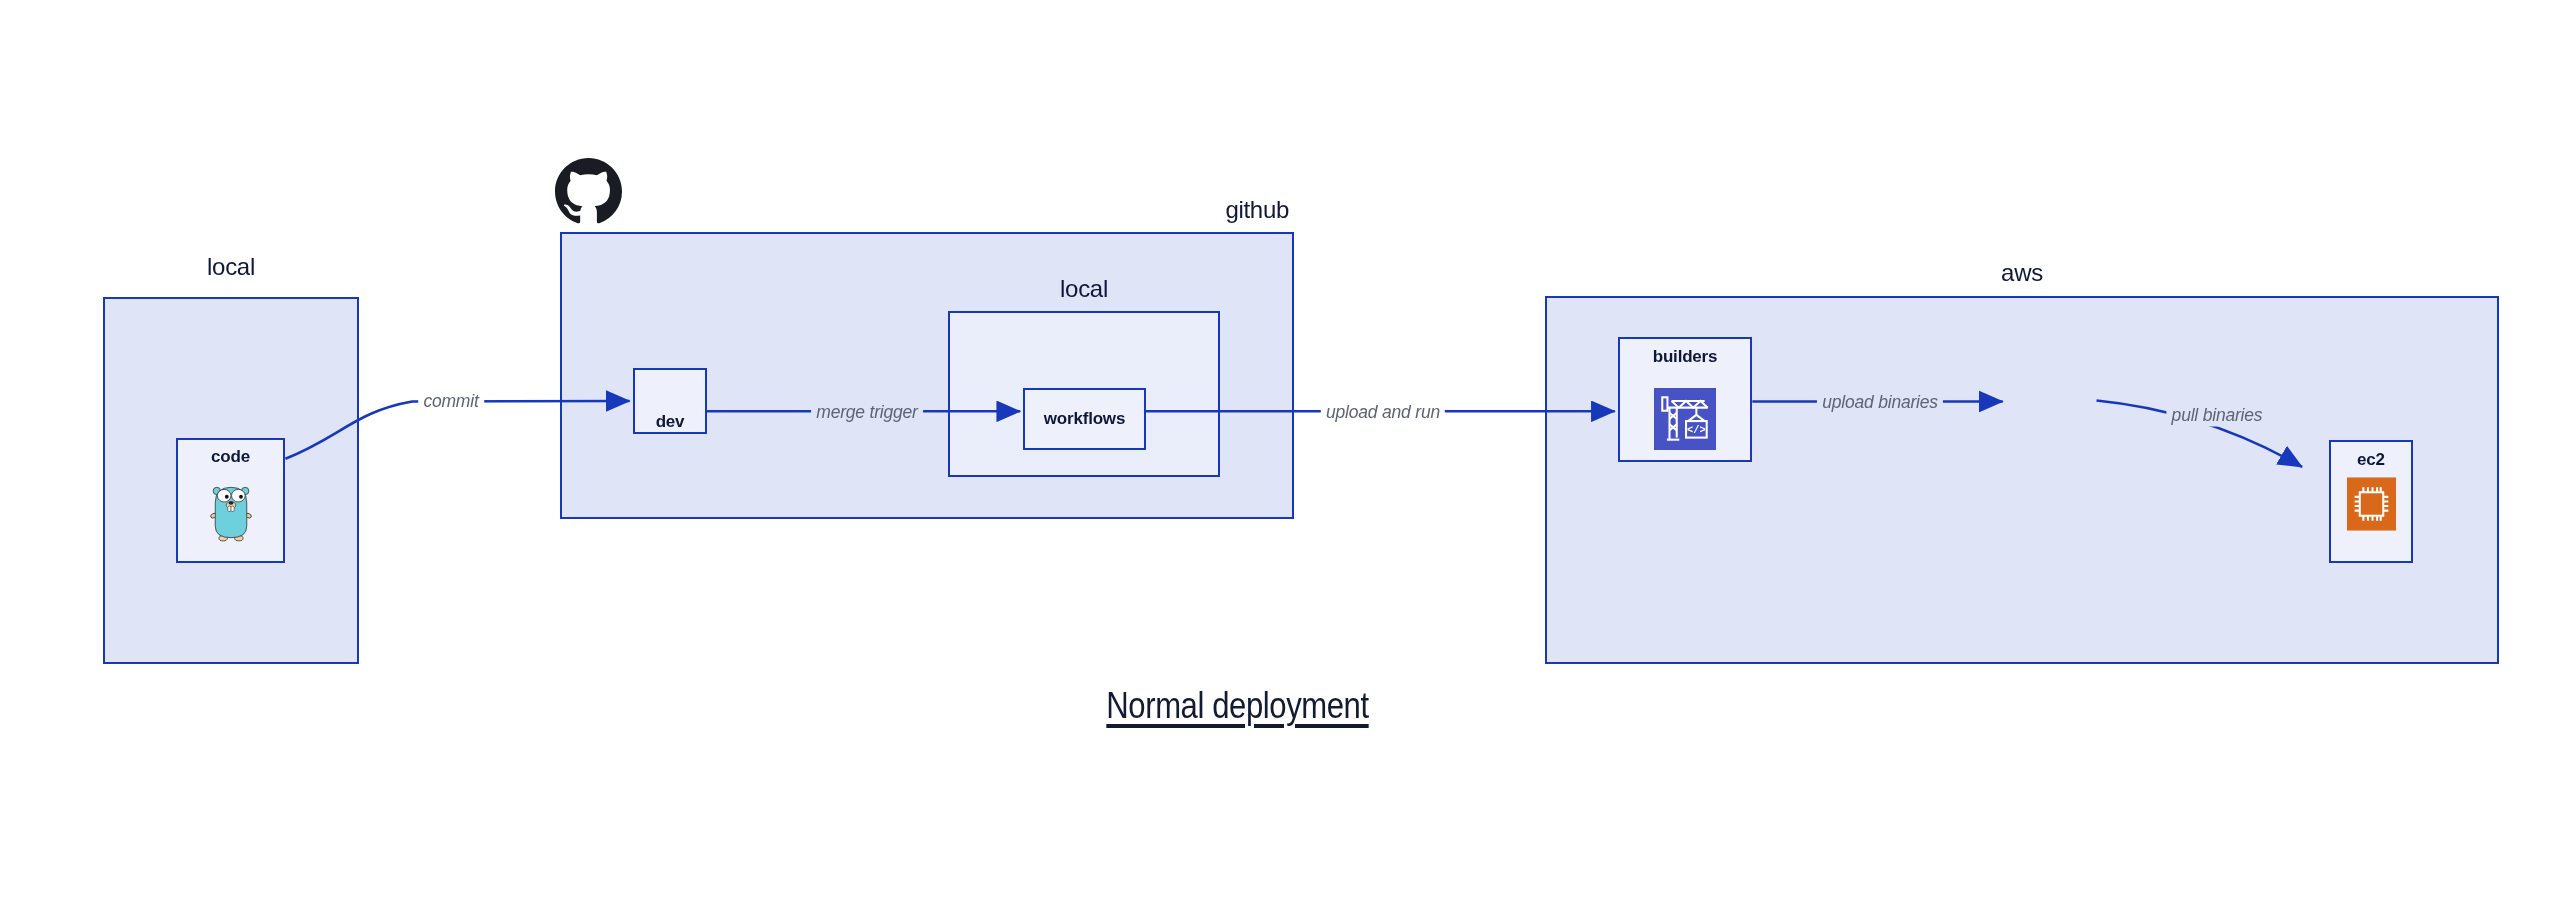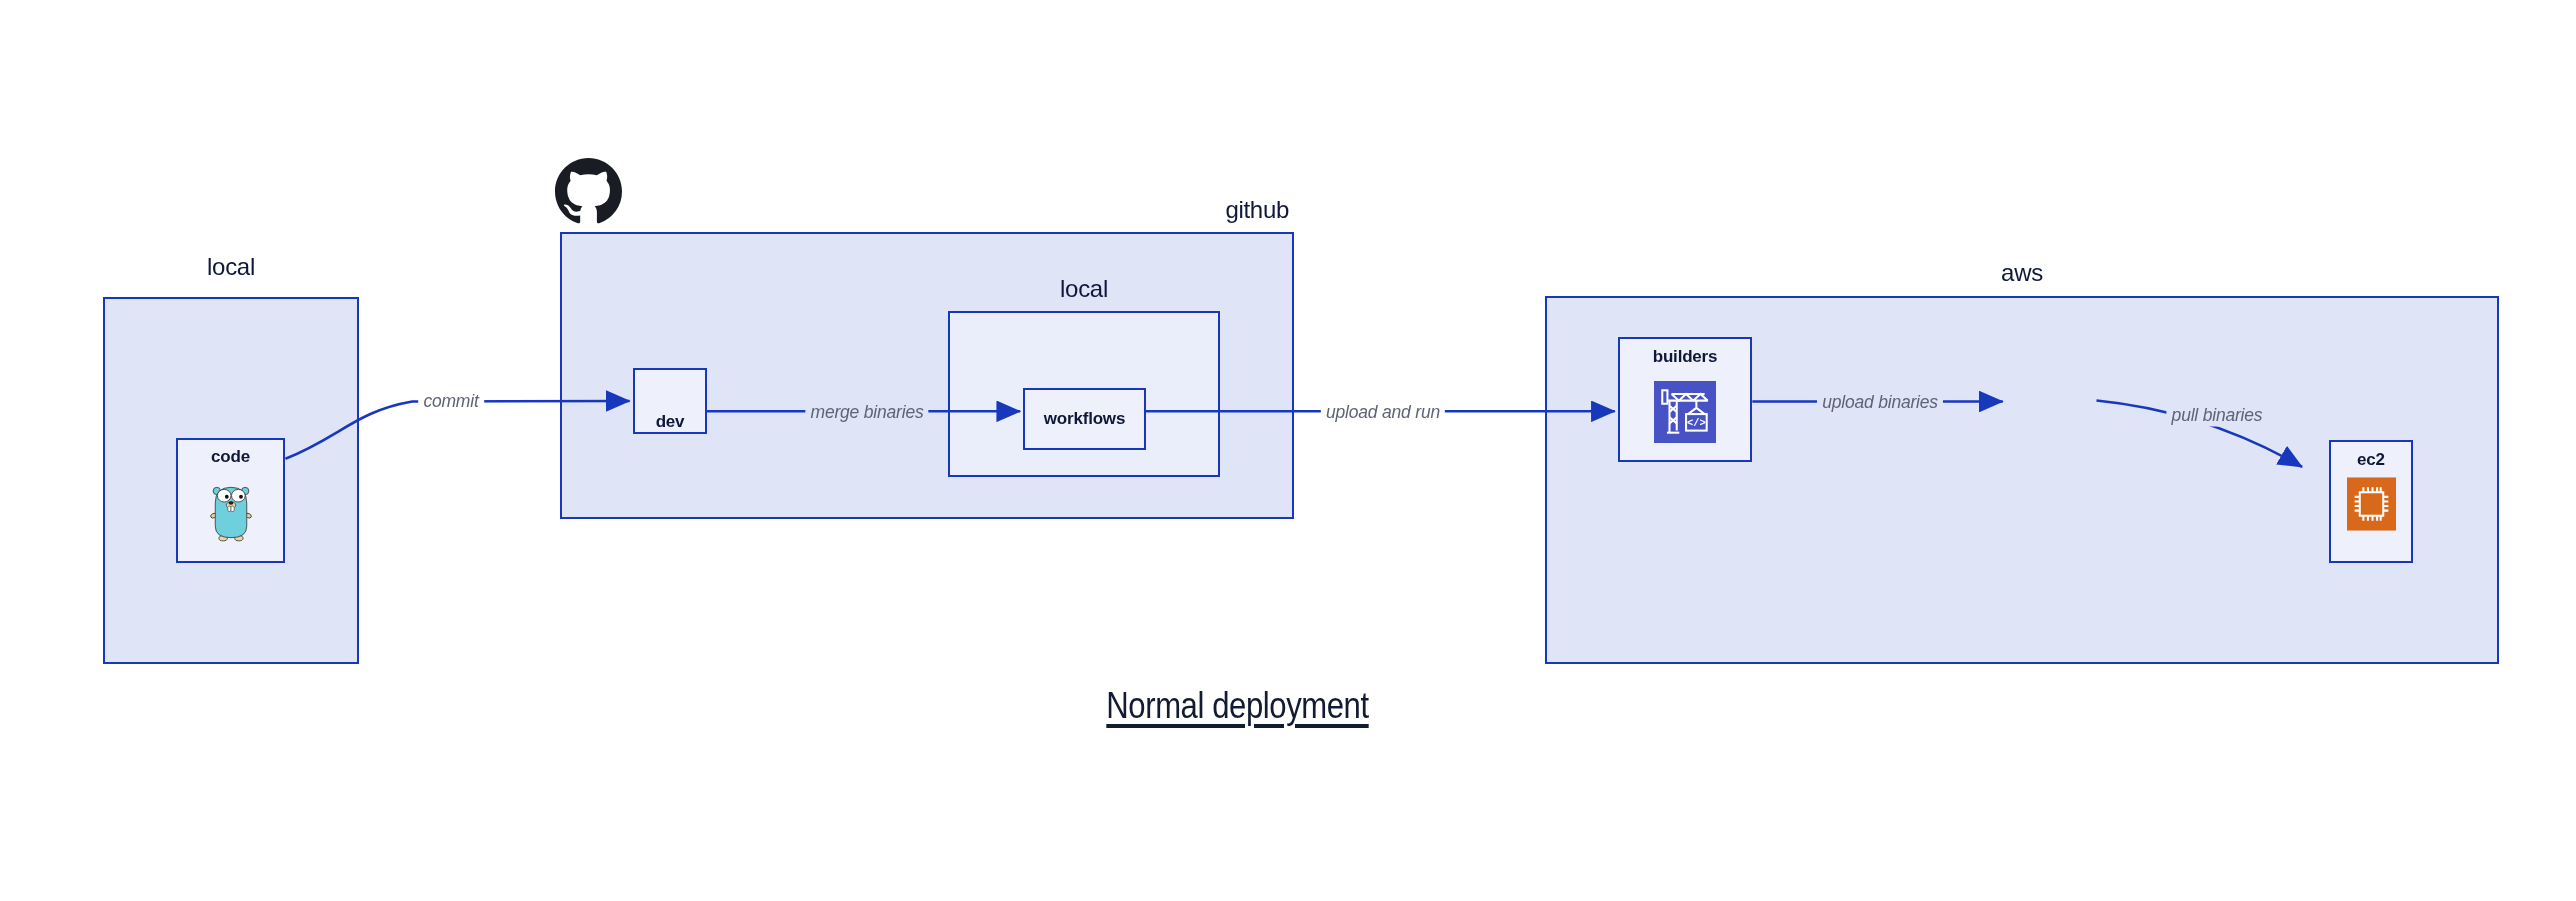--- a/index.html
+++ b/index.html
@@ -89,21 +89,21 @@
   </div>
 
   <div class="node-box" style="left:633px;top:368px;width:74px;height:66px;justify-content:flex-end;">
     <span class="node-label">dev</span>
   </div>
 
   <div class="node-box" style="left:1023px;top:388px;width:123px;height:62px;justify-content:center;">
     <span class="node-label">workflows</span>
   </div>
 
-  <div class="node-box" style="left:1618px;top:337px;width:134px;height:125px;padding-top:8.2px;gap:14px;">
+  <div class="node-box" style="left:1618px;top:337px;width:134px;height:125px;padding-top:8.2px;gap:21px;">
     <span class="node-label">builders</span>
     <span class="icon-wrap">
       <svg width="62" height="62" viewBox="0 0 120 120">
         <rect x="0" y="0" width="120" height="120" fill="#4752c4"></rect>
         <g stroke="#ffffff" stroke-width="4" fill="none">
           <rect x="16" y="18" width="10" height="26"></rect>
           <path d="M26 38 H104 M34 25 H98"></path>
           <path d="M34 25 L48 38 L62 25 L76 38 L90 25 L104 38"></path>
           <path d="M30 38 V100 M44 38 V96"></path>
           <path d="M30 48 L44 60 M44 48 L30 60 M30 70 L44 82 M44 70 L30 82"></path>
@@ -142,21 +142,21 @@
     <g stroke="#1838bc" stroke-width="5" fill="none">
       <path d="M554 890 C660 848 690 798 800 779 L1222 778" marker-end="url(#arrow)"></path>
       <path d="M1372 798 L1980 798" marker-end="url(#arrow)"></path>
       <path d="M2224 798 L3134 798" marker-end="url(#arrow)"></path>
       <path d="M3401 779 L3887 779" marker-end="url(#arrow)"></path>
       <path d="M4069 777 C4220 792 4350 838 4468 906" marker-end="url(#arrow)"></path>
     </g>
   </svg>
 
   <div class="edge-label" style="left:451px;top:401px;">commit</div>
-  <div class="edge-label on-fill" style="left:867px;top:412px;">merge binaries</div>
+  <div class="edge-label on-fill" style="left:867px;top:412px;">merge trigger</div>
   <div class="edge-label" style="left:1383px;top:412px;">upload and run</div>
   <div class="edge-label on-fill" style="left:1880px;top:402px;">upload binaries</div>
   <div class="edge-label on-fill" style="left:2217px;top:415px;">pull binaries</div>
 
   <div class="diagram-title">Normal deployment</div>
 
 </div>
 
 
 </body></html>

